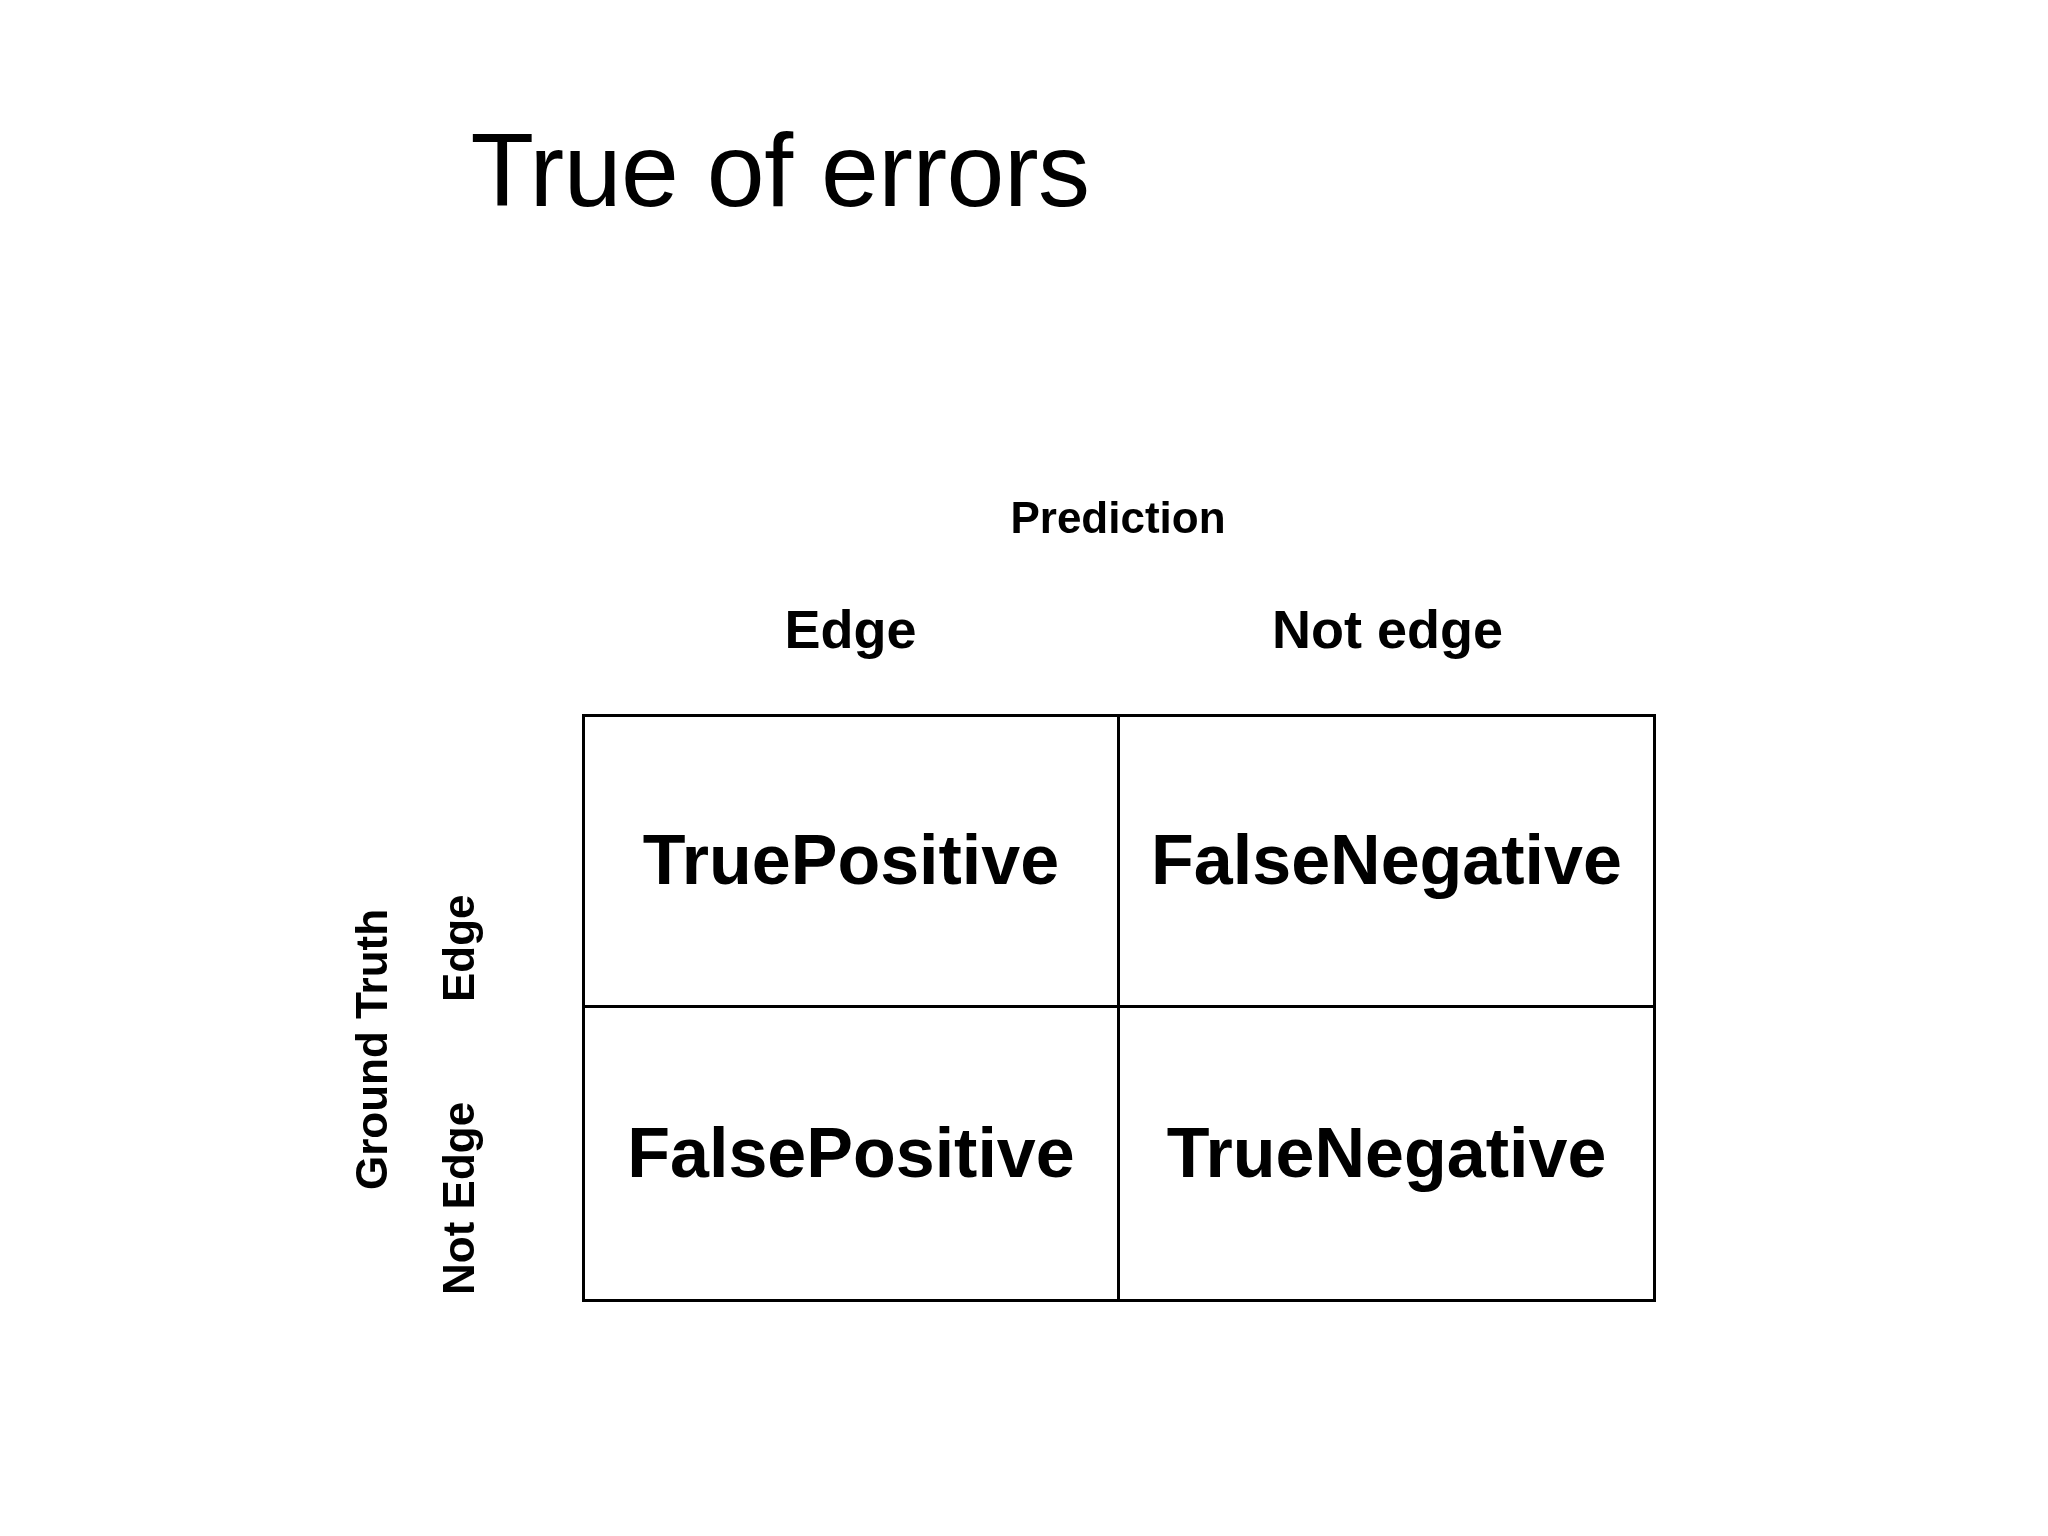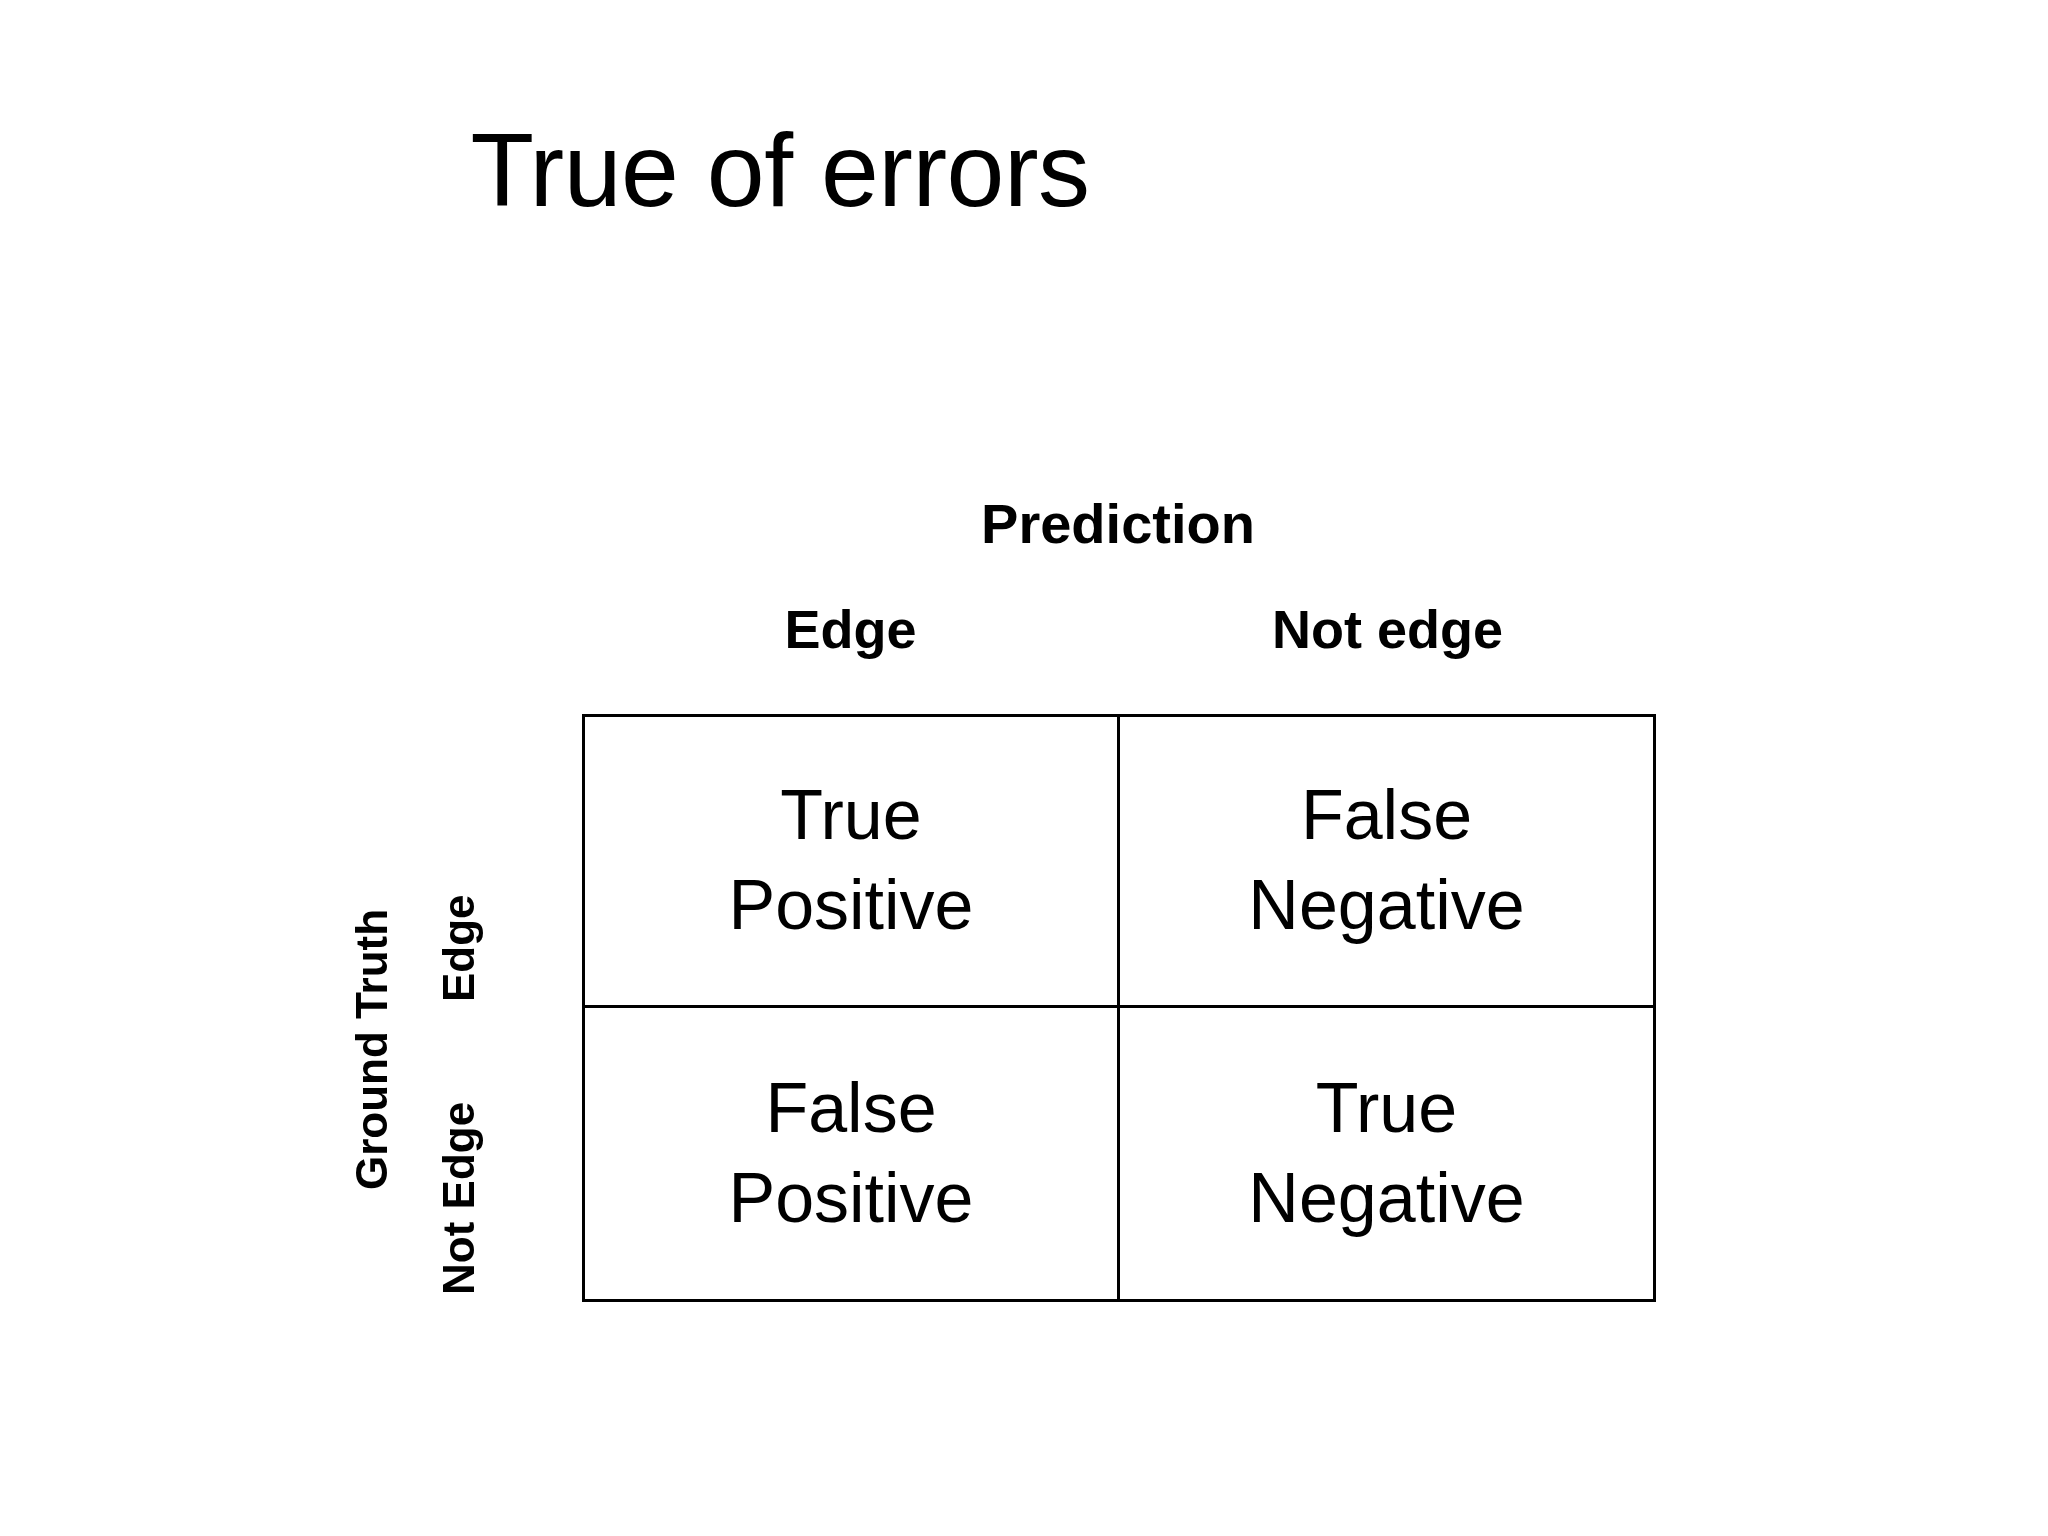--- a/index.html
+++ b/index.html
@@ -32,21 +32,21 @@
   }
 
   
   .prediction-label {
     position: absolute;
     left: 862px;
     top: 496px;
     width: 512px;
     text-align: center;
     font-weight: bold;
-    font-size: 56px;
+    font-size: 44px;
     line-height: 1.0;
     white-space: nowrap;
   }
 
   .col-header-row {
     position: absolute;
     left: 582px;
     top: 602px;
     width: 1074px;
     display: flex;
@@ -94,26 +94,26 @@
     height: 588px;
     box-sizing: border-box;
     border: 3px solid #000000;
     display: grid;
     grid-template-columns: 535px 1fr;
     grid-template-rows: 291px 1fr;
   }
   .cell {
     box-sizing: border-box;
     display: flex;
-    flex-direction: column;
+    flex-direction: row;
     align-items: center;
     justify-content: center;
     font-size: 70px;
     line-height: 1.28;
-    font-weight: 400;
+    font-weight: 700;
     text-align: right;
   }
   .cell.border-right { border-right: 3px solid #000000; }
   .cell.border-bottom { border-bottom: 3px solid #000000; }
   .cell-line { display: block; }
 </style>
 </head>
 <body>
 
 <div class="slide-title">True of errors</div>

